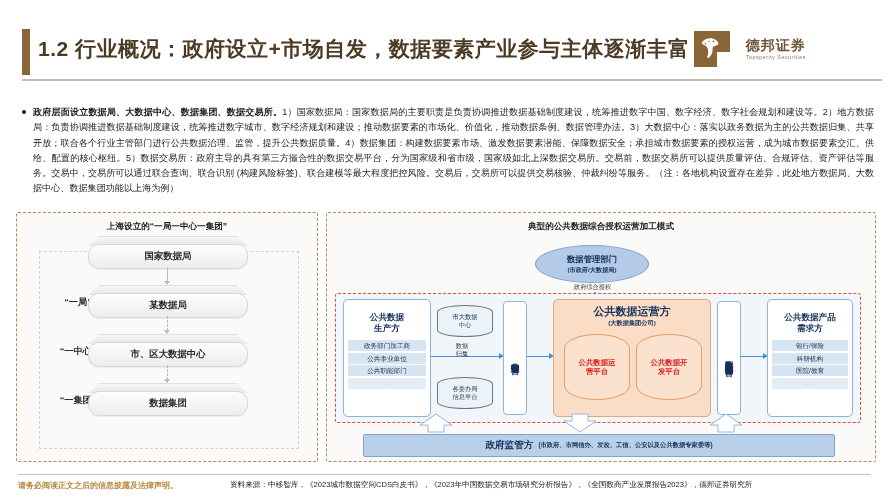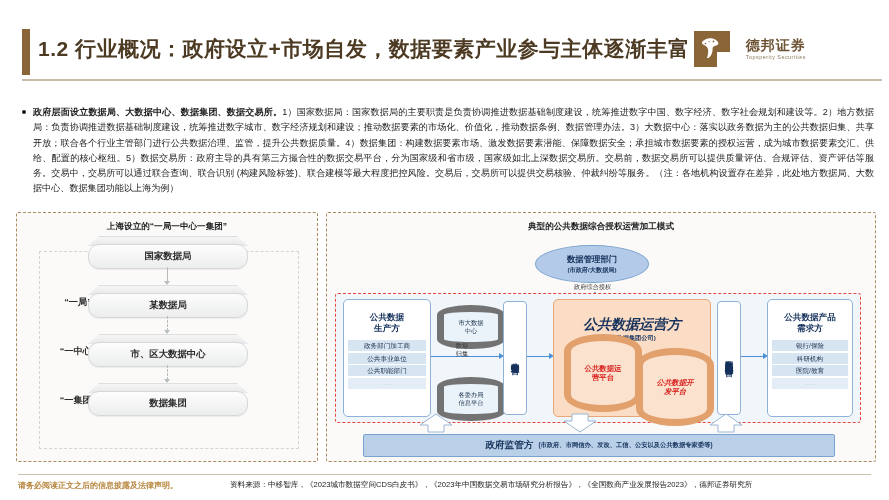--- a/index.html
+++ b/index.html
@@ -109,38 +109,38 @@
     line-height:11px;padding-top:12px;
   }
   .sub-rows{margin:4px 4px 0 4px;}
   .sub-rows div{
     background:#d7e4f2;margin-bottom:1.5px;height:11px;line-height:11px;
     text-align:center;font-size:6.6px;color:#20364f;
   }
   .sub-rows div.faint{color:#a8b7c7;font-size:5px;background:#e4edf6;}
 
   .cyl{
-    position:absolute;border:7px solid #737373;border-radius:50%/22%;
+    position:absolute;border:1px solid #737373;border-radius:50%/22%;
     background:#eaf2fa;
     display:flex;flex-direction:column;align-items:center;justify-content:center;
     font-size:6.3px;color:#20364f;line-height:8px;
   }
   .cyl.peach{background:#fbe2cf;border-color:#e2a06c;}
   .cyl.peach span{color:#d8221f;font-weight:bold;font-size:7.4px;line-height:9px;}
 
   .vbox{
     position:absolute;background:#fff;border:1px solid #8fb2d6;border-radius:4px;
     display:flex;align-items:center;justify-content:center;
     font-size:8.3px;font-weight:bold;color:#16325c;line-height:10.5px;
     text-align:center;writing-mode:vertical-rl;letter-spacing:.5px;
   }
   .peachbox{
     position:absolute;background:#fbdcc4;border:1px solid #e7a777;border-radius:5px;
   }
-  .peachbox .hd1{text-align:center;font-size:14px;font-weight:bold;color:#16325c;padding-top:16px;font-style:italic;}
+  .peachbox .hd1{text-align:center;font-size:11px;font-weight:bold;color:#16325c;padding-top:4px;}
   .peachbox .hd2{text-align:center;font-size:6.2px;font-weight:bold;color:#16325c;}
 
   .flowarrow{position:absolute;height:1.4px;background:#4a90d9;}
   .flowarrow:after{
     content:"";position:absolute;right:-5px;top:-2.6px;width:0;height:0;
     border-top:3.4px solid transparent;border-bottom:3.4px solid transparent;
     border-left:5px solid #4a90d9;
   }
   .flow-lbl{
     position:absolute;text-align:center;font-size:6.3px;color:#3b3b3b;line-height:7.5px;
@@ -275,21 +275,21 @@
 
   <div class="flowarrow" style="left:200px;top:143px;width:22px;"></div>
 
   <div class="peachbox" style="left:226px;top:86px;width:156px;height:116px;">
     <div class="hd1">公共数据运营方</div>
     <div class="hd2">(大数据集团公司)</div>
     <div class="cyl peach" style="left:10px;top:34px;width:64px;height:64px;">
       <span>公共数据运</span>
       <span>营平台</span>
     </div>
-    <div class="cyl peach" style="left:82px;top:48px;width:64px;height:64px;font-style:italic;">
+    <div class="cyl peach" style="left:82px;top:34px;width:64px;height:64px;">
       <span>公共数据开</span>
       <span>发平台</span>
     </div>
   </div>
 
   <div class="vbox" style="left:390px;top:88px;width:22px;height:112px;">数据产品交易机构或自有服务平台</div>
 
   <div class="flowarrow" style="left:414px;top:143px;width:22px;"></div>
 
   <div class="wbox" style="left:440px;top:86px;width:84px;height:116px;">

